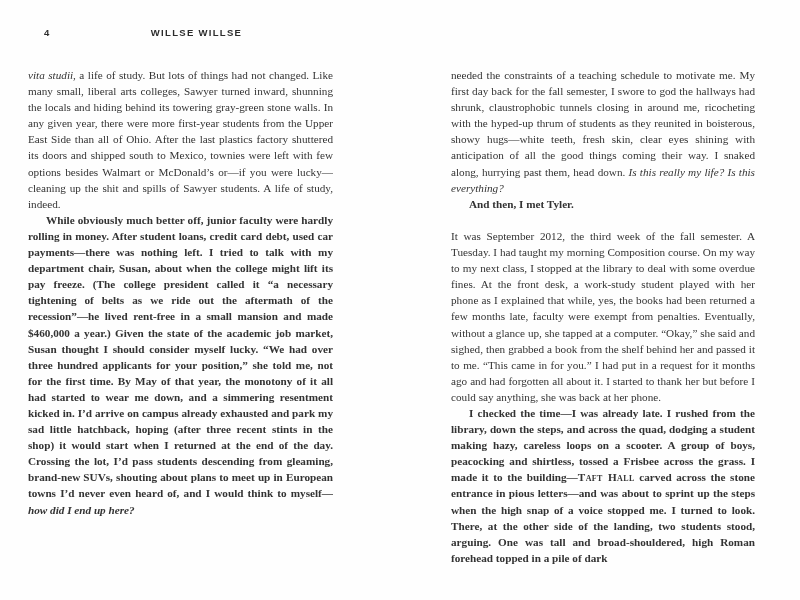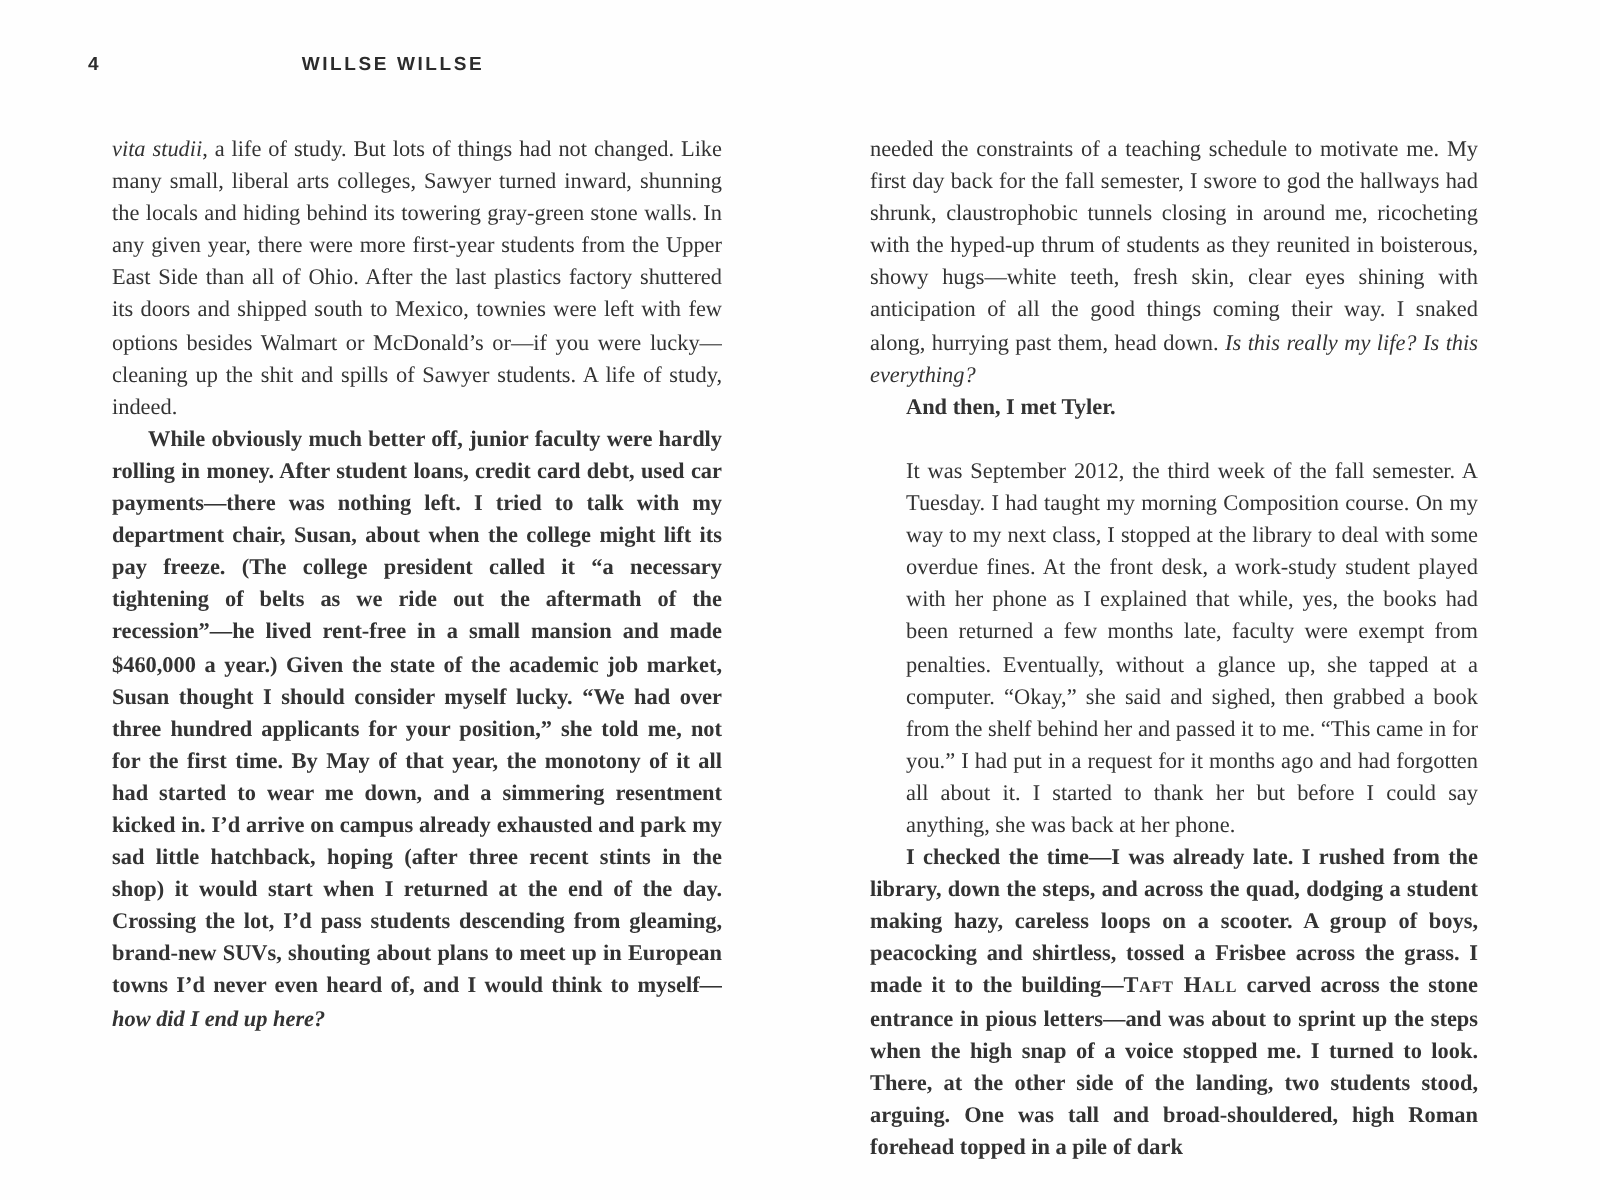--- a/index.html
+++ b/index.html
@@ -53,25 +53,25 @@
   .textblock {
     position: absolute;
     top: 67px;
     bottom: 20px;
     text-align: justify;
     font-size: 11.2px;
     line-height: 16.1px;
     color: #333;
     overflow: hidden;
   }
-  .page.left  .textblock { left: 56px; width: 305px; }
-  .page.right .textblock { left: 35px; width: 304px; }
+  .page.left  .textblock { left: 28px; width: 305px; }
+  .page.right .textblock { left: 51px; width: 304px; }
   .textblock p { margin: 0; padding: 0; }
   .textblock p.indent { text-indent: 18px; font-weight: bold; }
-  .textblock p.after-break { margin-top: 16.1px; margin-left: 18px; }
+  .textblock p.after-break { margin-top: 16.1px; }
   .it { font-style: italic; }
   .sc { font-variant: small-caps; letter-spacing: 0.4px; }
 </style>
 </head>
 <body>
 
 <div class="spread">
 
   <section class="page left">
     <div class="header">

